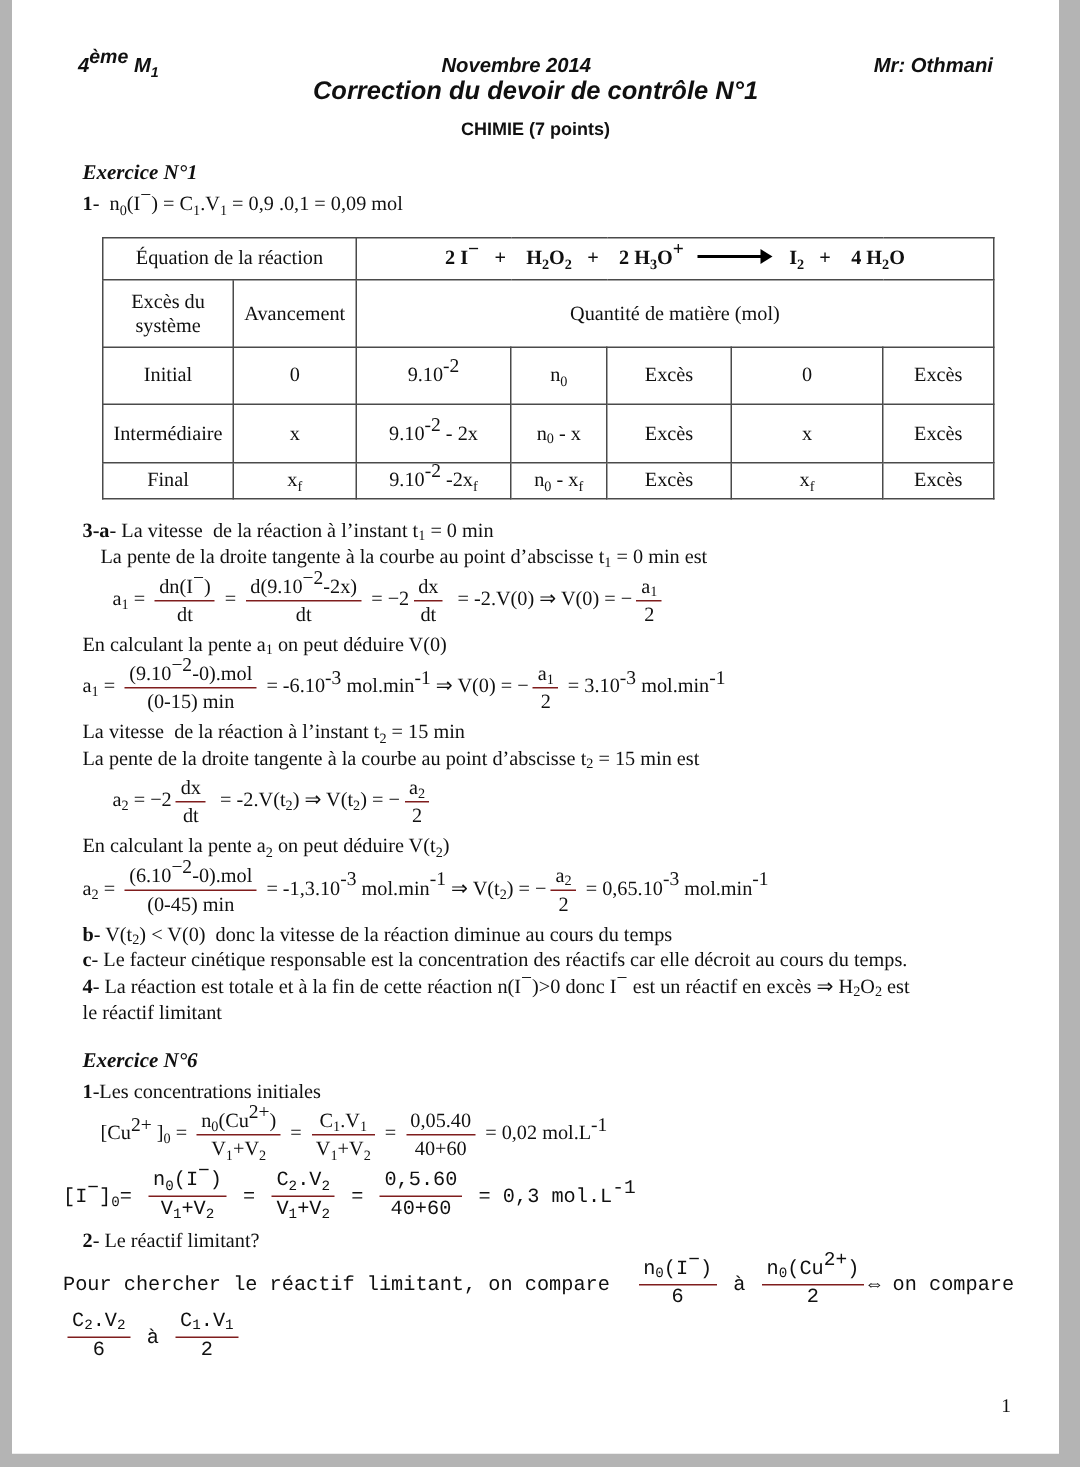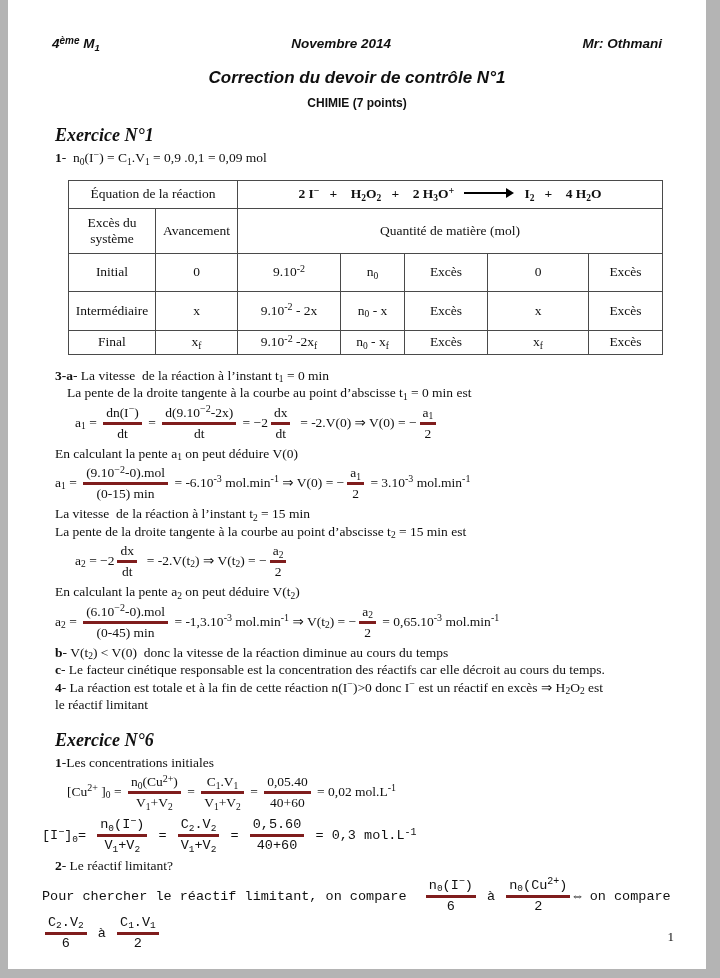--- a/index.html
+++ b/index.html
@@ -13,38 +13,38 @@
   .strip-right{right:0;top:0;width:14px;height:978px;}
   .strip-bottom{left:0;bottom:0;width:720px;height:9px;}
   .sheet{position:absolute;left:8px;top:0;width:698px;height:969px;background:#fff;}
 
   .header{
     display:flex;justify-content:space-between;align-items:flex-start;
     margin:36px 44px 0 44px;
     font-family:"Liberation Sans", sans-serif;font-weight:bold;font-style:italic;font-size:13.5px;
   }
   .title1{text-align:center;font-family:"Liberation Sans", sans-serif;
-    font-weight:bold;font-style:italic;font-size:17px;margin-top:17px;}
+    font-weight:bold;font-style:italic;font-size:17px;}
   .title2{text-align:center;font-family:"Liberation Sans", sans-serif;
     font-weight:bold;font-size:12px;margin-top:8px;}
 
   .content{margin:15px 8px 0 47px;font-size:13.5px;}
-  .exhead{font-weight:bold;font-style:italic;font-size:18px;margin-bottom:3px;}
+  .exhead{font-weight:bold;font-style:italic;font-size:14px;margin-bottom:3px;}
   .ex2h{margin-top:16px;}
 
   .tline{line-height:17.5px;white-space:pre-wrap;}
   .fline{padding:3px 0;white-space:pre-wrap;}
   .ind1{margin-left:12px;}
   .ind2{margin-left:20px;}
   .outdent{margin-left:-13px;font-family:Liberation Mono, monospace;}
   .bold{font-weight:bold;}
-  .sup{font-size:10px;position:relative;top:-0.45em;line-height:0;}
+  .sup{font-size:13px;position:relative;top:-0.45em;line-height:0;}
   .sub{font-size:9.5px;position:relative;top:0.30em;line-height:0;}
   .frac{display:inline-block;vertical-align:middle;text-align:center;margin:0 3px;line-height:16px;}
-  .frac .num{display:block;border-bottom:3px solid #7f1d1d;padding:0 3px 1px;}
+  .frac .num{display:block;border-bottom:1px solid #7f1d1d;padding:0 3px 1px;}
   .frac .den{display:block;padding:1px 3px 0;}
 
   .avtable{border-collapse:collapse;margin:13px 0 0 13px;border-radius:20px;}
   .avtable td{border:1.5px solid #4a4a4a;text-align:center;vertical-align:middle;
     padding:1px 3px;font-size:13.5px;}
   tr.r1 td{height:25px;}
   tr.r2 td{height:42px;}
   tr.r3 td{height:35px;}
   tr.r4 td{height:36px;}
   tr.r5 td{height:21px;}

